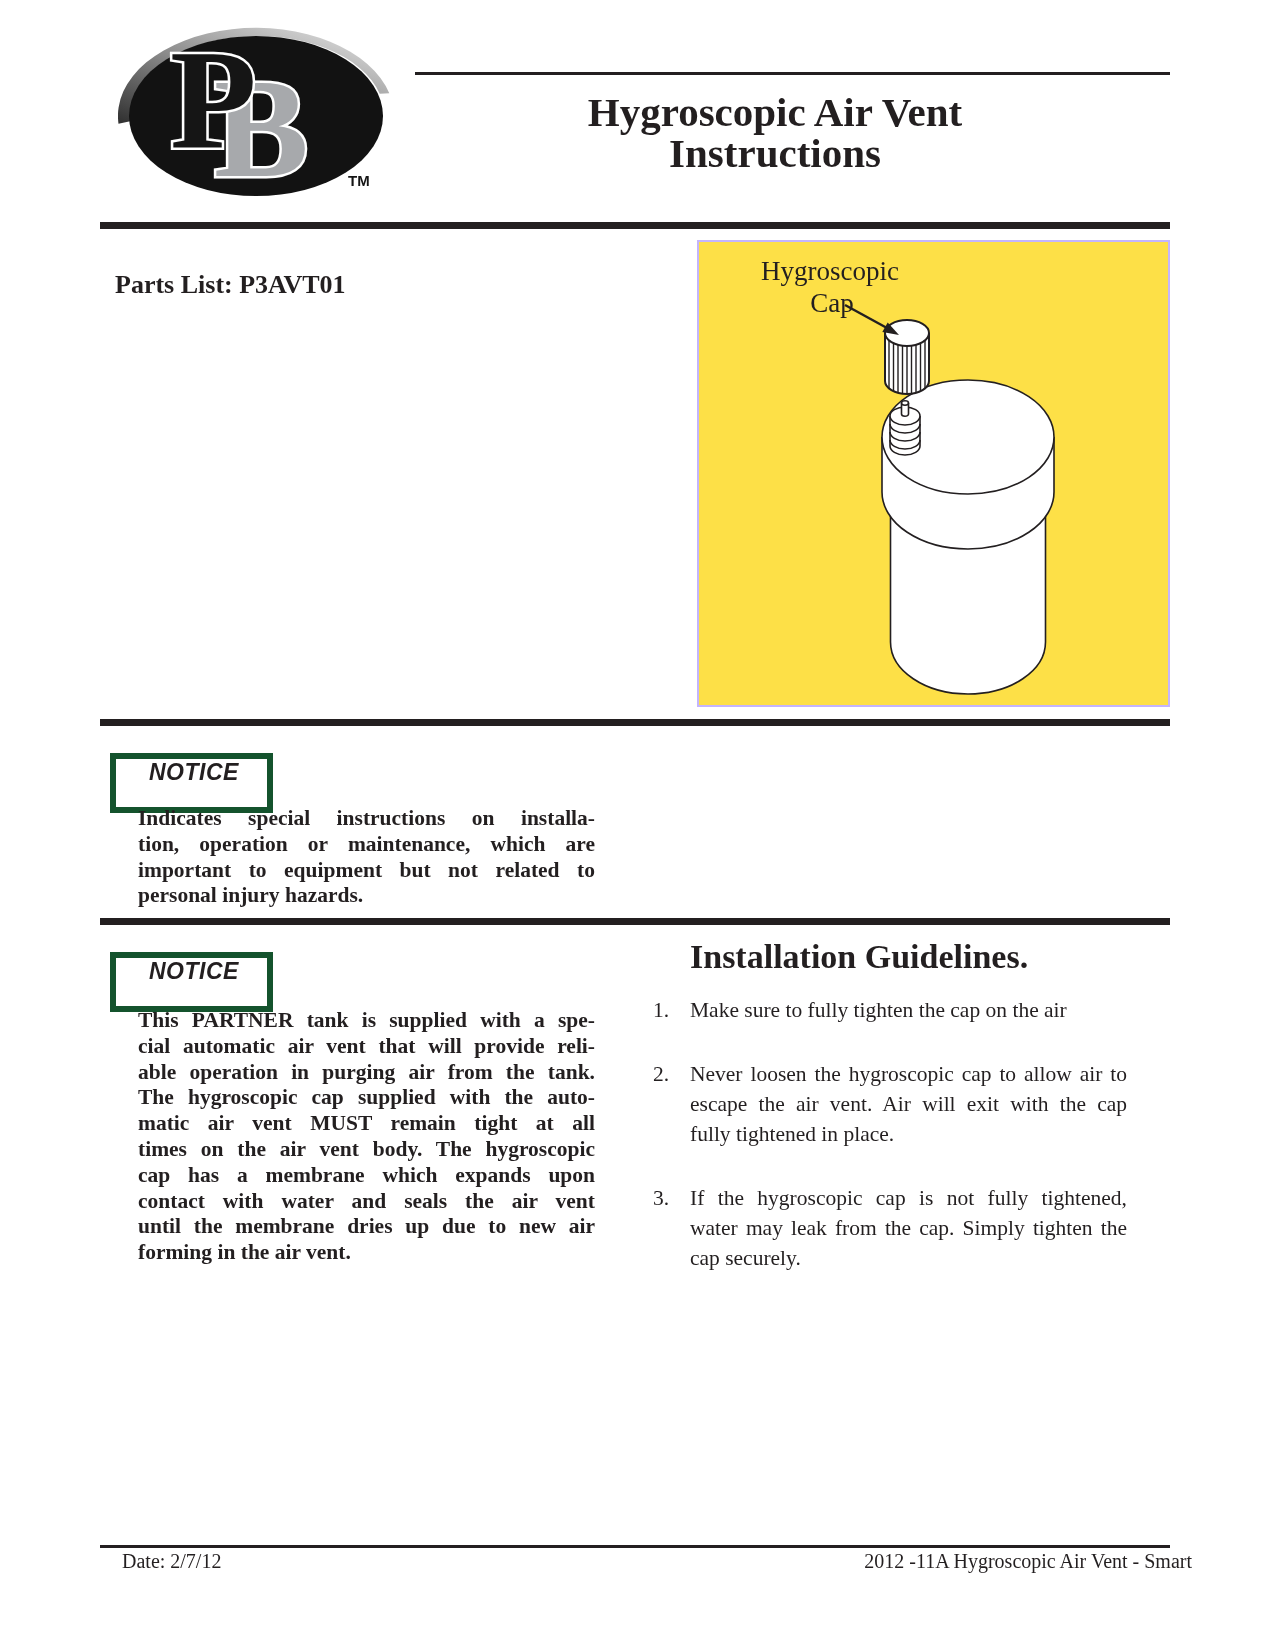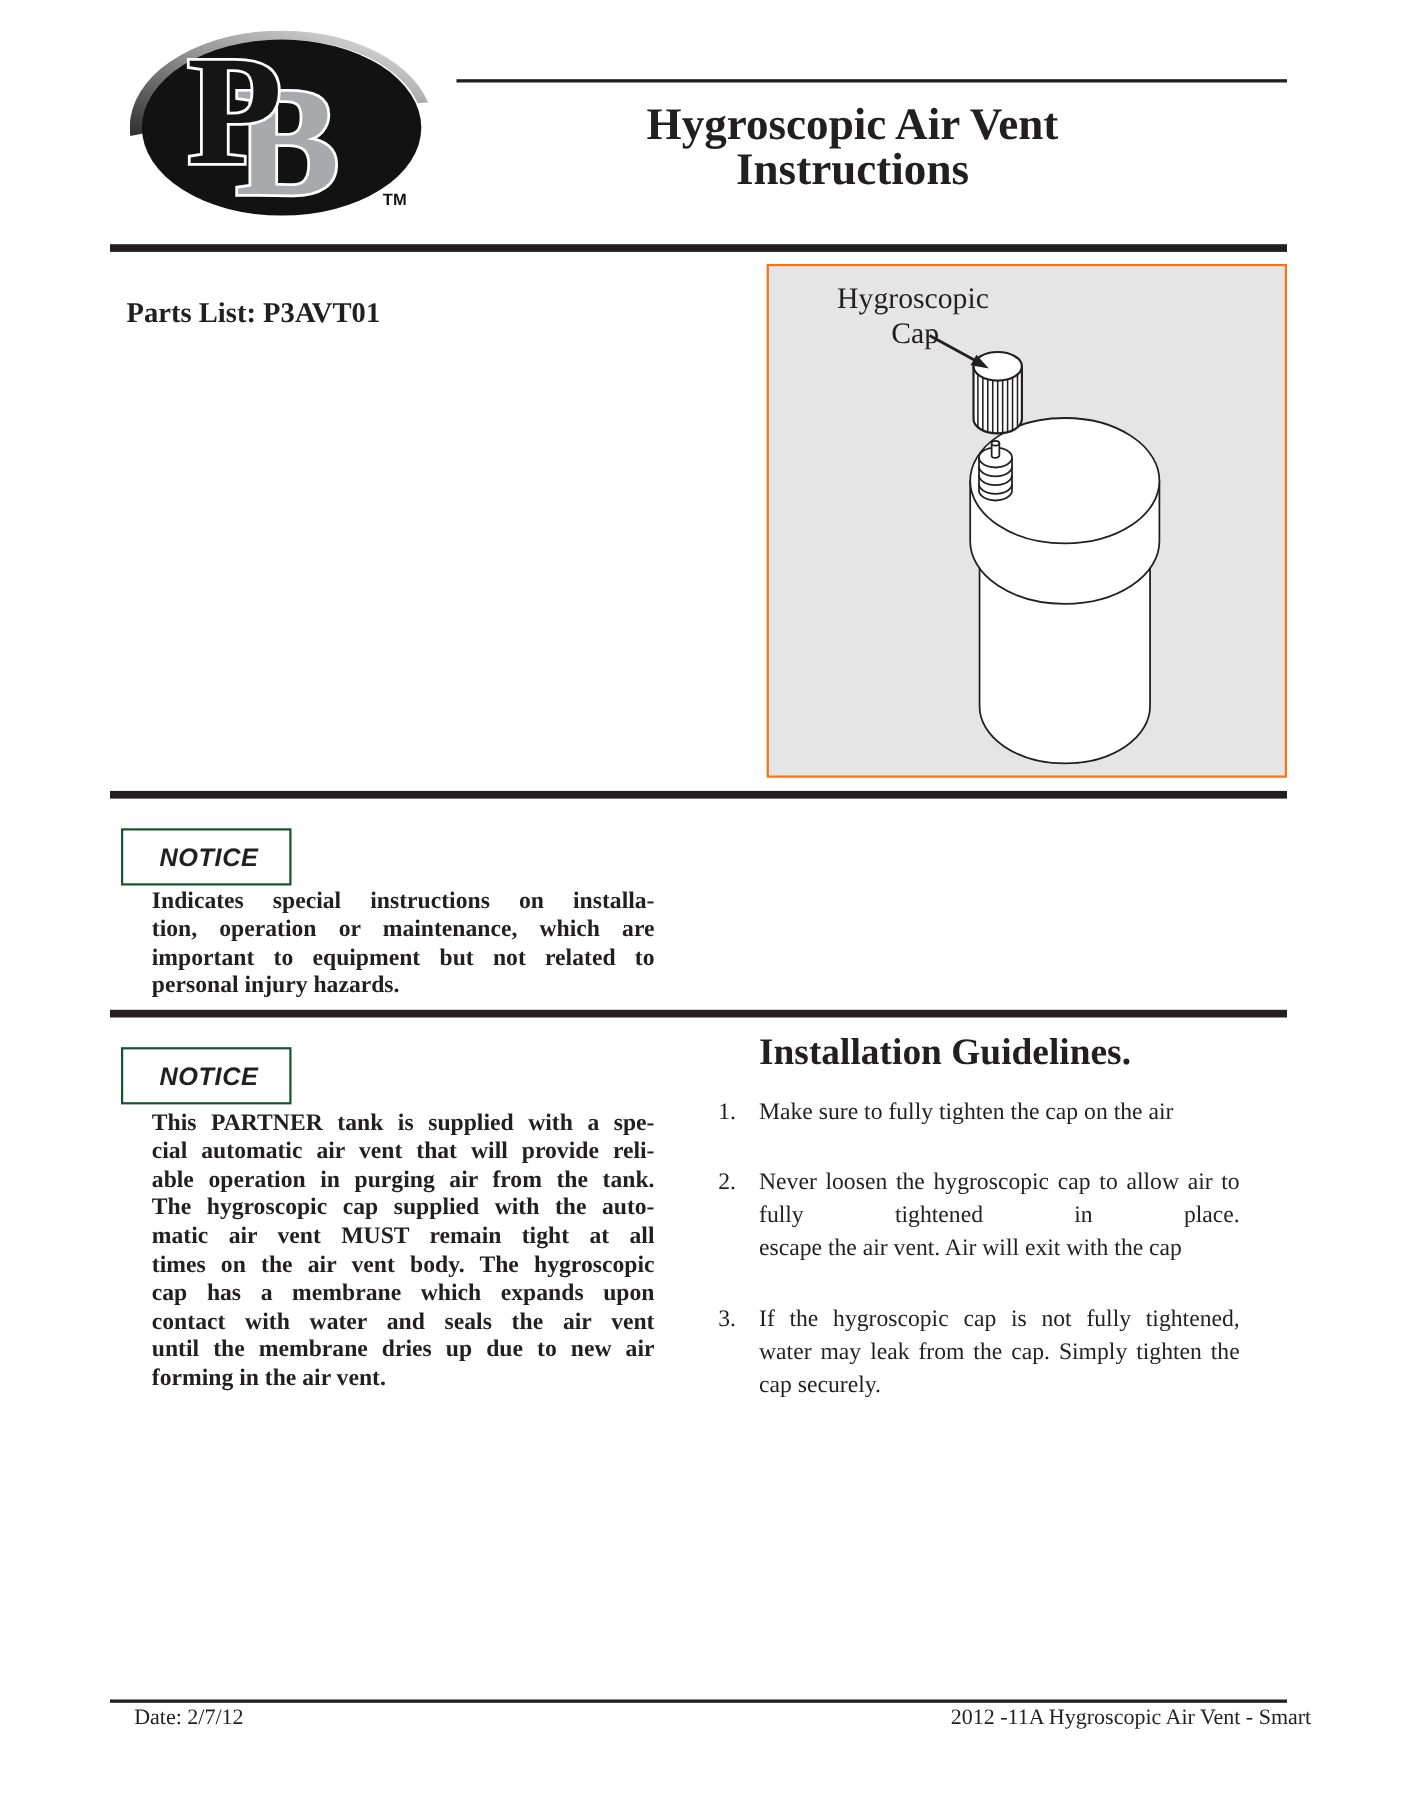--- a/index.html
+++ b/index.html
@@ -12,29 +12,29 @@
 
   
   .title-block { left:380px; top:92px; width:790px; text-align:center;
     font-weight:bold; font-size:41px; line-height:41px; }
   .thin-rule { left:415px; top:72px; width:755px; height:3px; }
   .thick1 { left:100px; top:222px; width:1070px; height:7px; }
 
   .parts-list { left:115px; top:270px; font-size:26px; font-weight:bold; }
 
   
-  .diagram-box { left:697px; top:240px; width:469px; height:463px; border:2px solid #f97316; background:#e5e5e5; }
+  .diagram-box { left:697px; top:240px; width:469px; height:463px; border:2px solid #c4b5fd; background:#fde047; }
   .diagram-box svg { display:block; }
 
   
   .thick2 { left:100px; top:719px; width:1070px; height:7px; }
   .thick3 { left:100px; top:918px; width:1070px; height:7px; }
 
   
-  .notice-box { width:151px; height:48px; border:2px solid #14532d; display:flex; align-items:center; }
+  .notice-box { width:151px; height:48px; border:6px solid #14532d; display:flex; align-items:flex-start; }
   .notice-box .lbl { font-family:"Liberation Sans", sans-serif; font-weight:bold; font-style:italic;
     font-size:23px; padding-left:33px; letter-spacing:0.5px; }
   .nb1 { left:110px; top:753px; }
   .nb2 { left:110px; top:952px; }
 
   .notice-text { width:457px; font-weight:bold; font-size:21.5px; line-height:25.8px; }
   .nt1 { left:138px; top:806px; }
   .nt2 { left:138px; top:1008px; }
 
   
@@ -161,22 +161,22 @@
     <div class="guide-item">
       <div class="num">1.</div>
       <div class="txt jlines">
           <div>Make sure to fully tighten the cap on the air</div>
         </div>
     </div>
     <div class="guide-item">
       <div class="num">2.</div>
       <div class="txt jlines">
           <div>Never loosen the hygroscopic cap to allow air to</div>
+          <div>escape the air vent. Air will exit with the cap</div>
           <div>fully tightened in place.</div>
-          <div>escape the air vent. Air will exit with the cap</div>
         </div>
     </div>
     <div class="guide-item">
       <div class="num">3.</div>
       <div class="txt jlines">
           <div>If the hygroscopic cap is not fully tightened,</div>
           <div>water may leak from the cap. Simply tighten the</div>
           <div>cap securely.</div>
         </div>
     </div>

